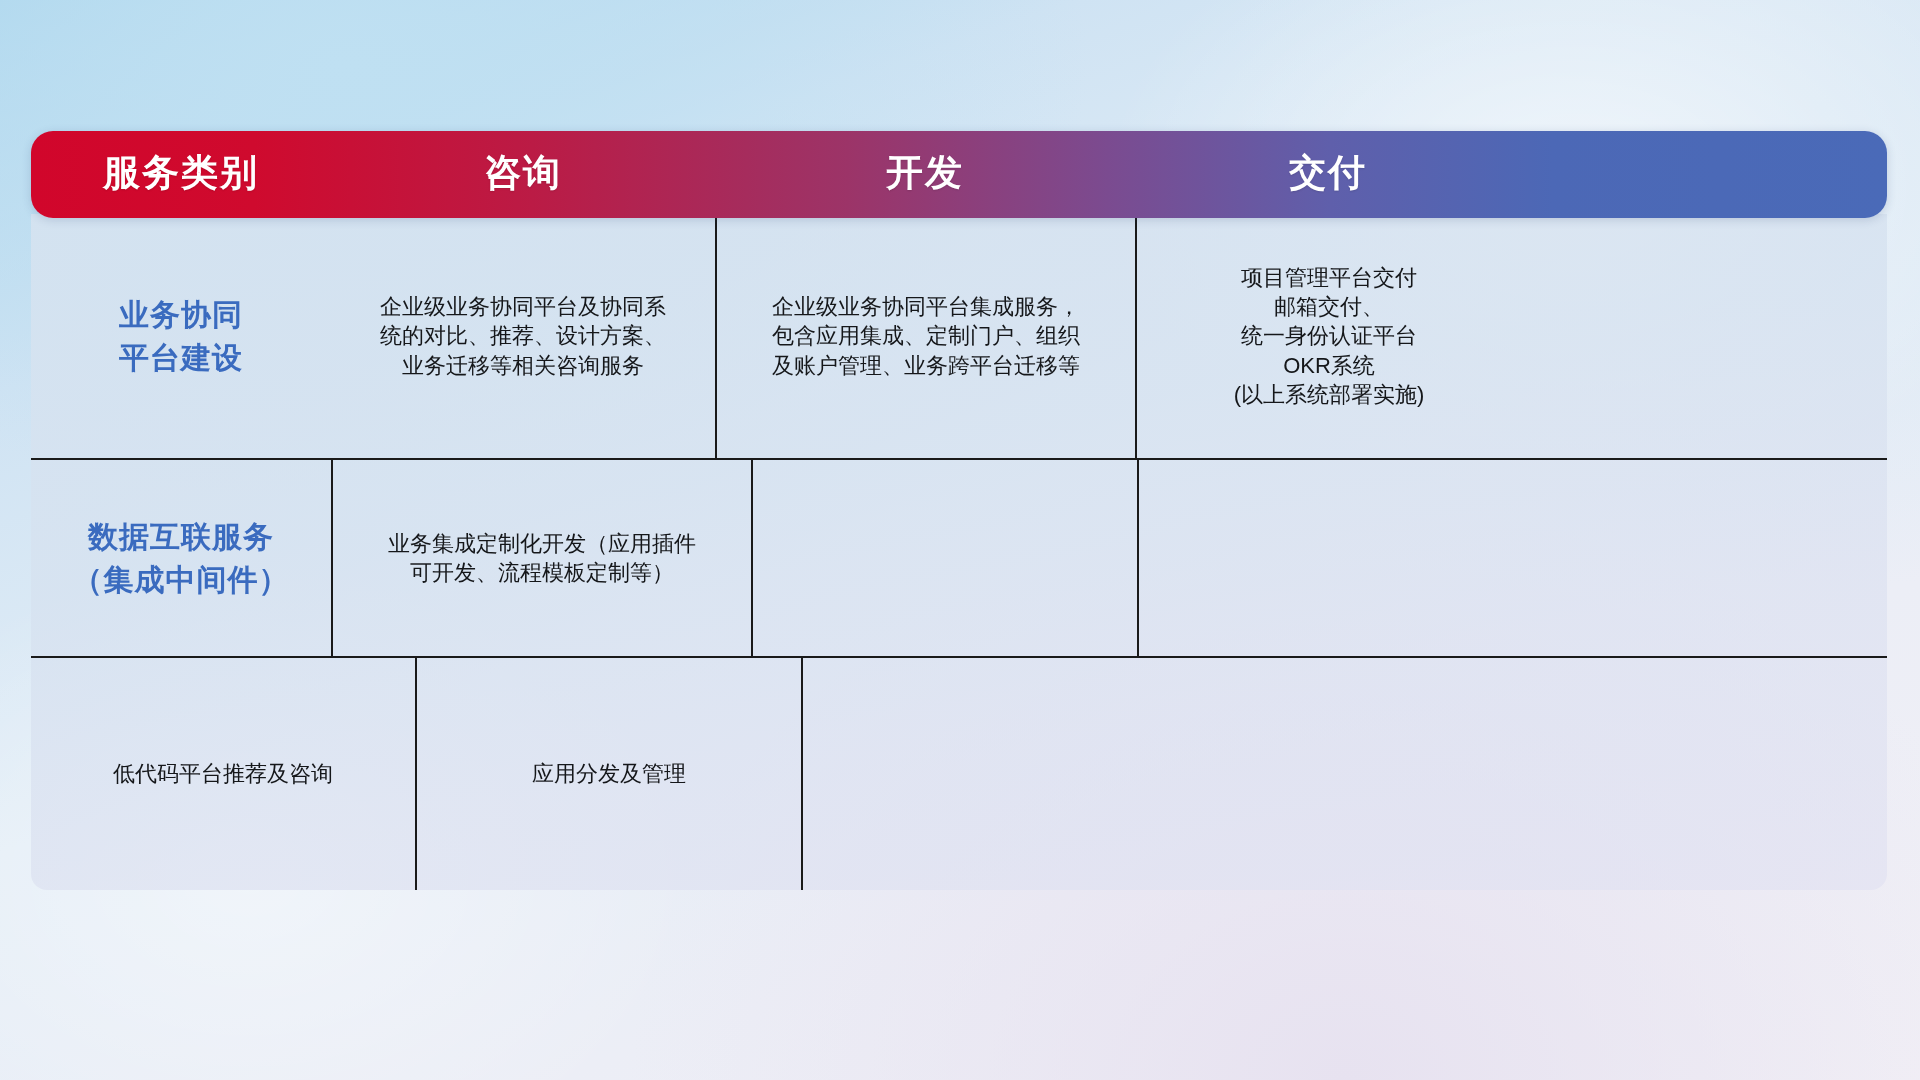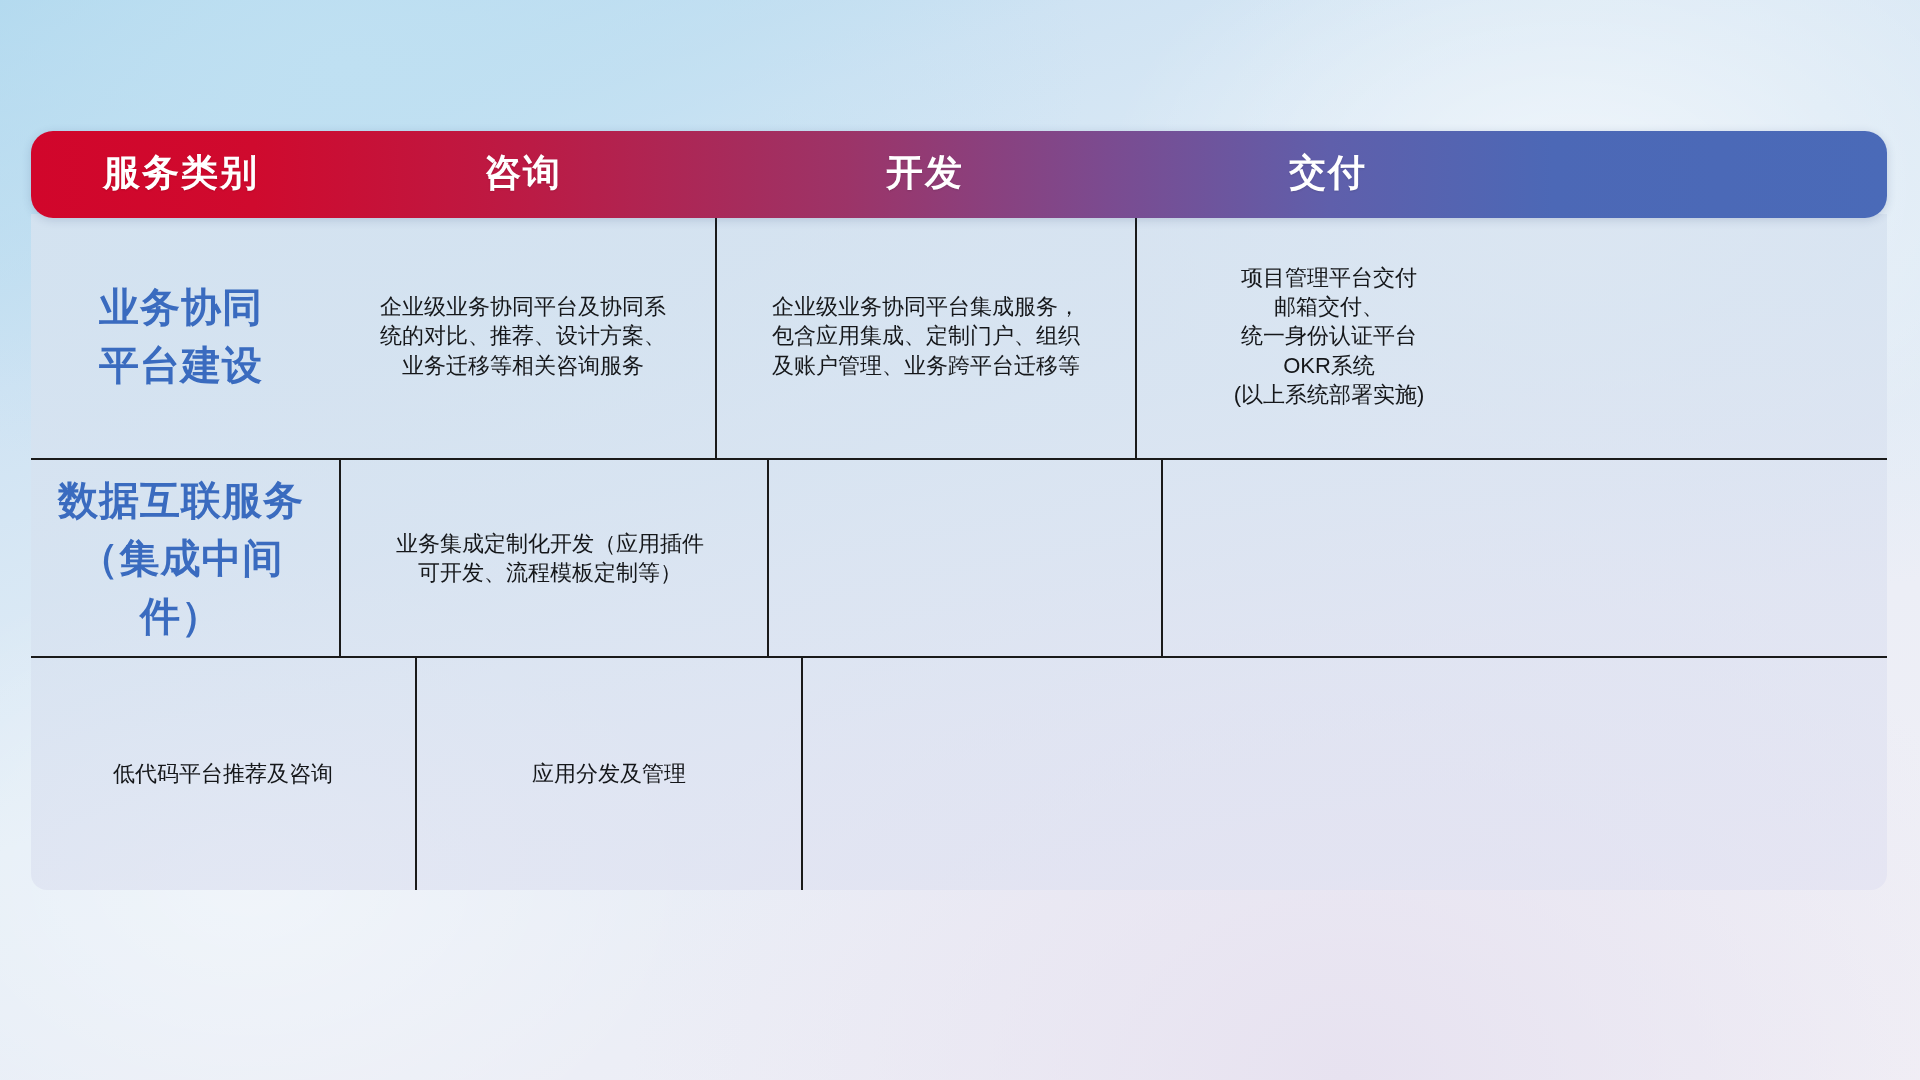--- a/index.html
+++ b/index.html
@@ -83,34 +83,34 @@
     font-size:22px;
     line-height:1.32;
     color:#15171a;
     white-space:pre-line;
     position:relative;
   }
   .cell.divider{border-left:2px solid #1a1a1a;}
   .cat{
     color:#3a6bbf;
     font-weight:bold;
-    font-size:40px;
+    font-size:30px;
     line-height:1.45;
     letter-spacing:1px;
   }
 
   
   .c1{width:300px;}
   .c2{width:384px;}
   .c3{width:420px;}
   .c4{width:386px;}
   .c5{width:366px;}
 
   .r1{height:244px;}
-  .r2{height:196px;gap:8px;}
+  .r2{height:196px;}
   .r3{height:232px;}
 </style>
 </head>
 <body>
 
 <div id="stage">
   <div id="sheen"></div>
   <div id="sheen2"></div>
 
   <div id="table-wrap">

